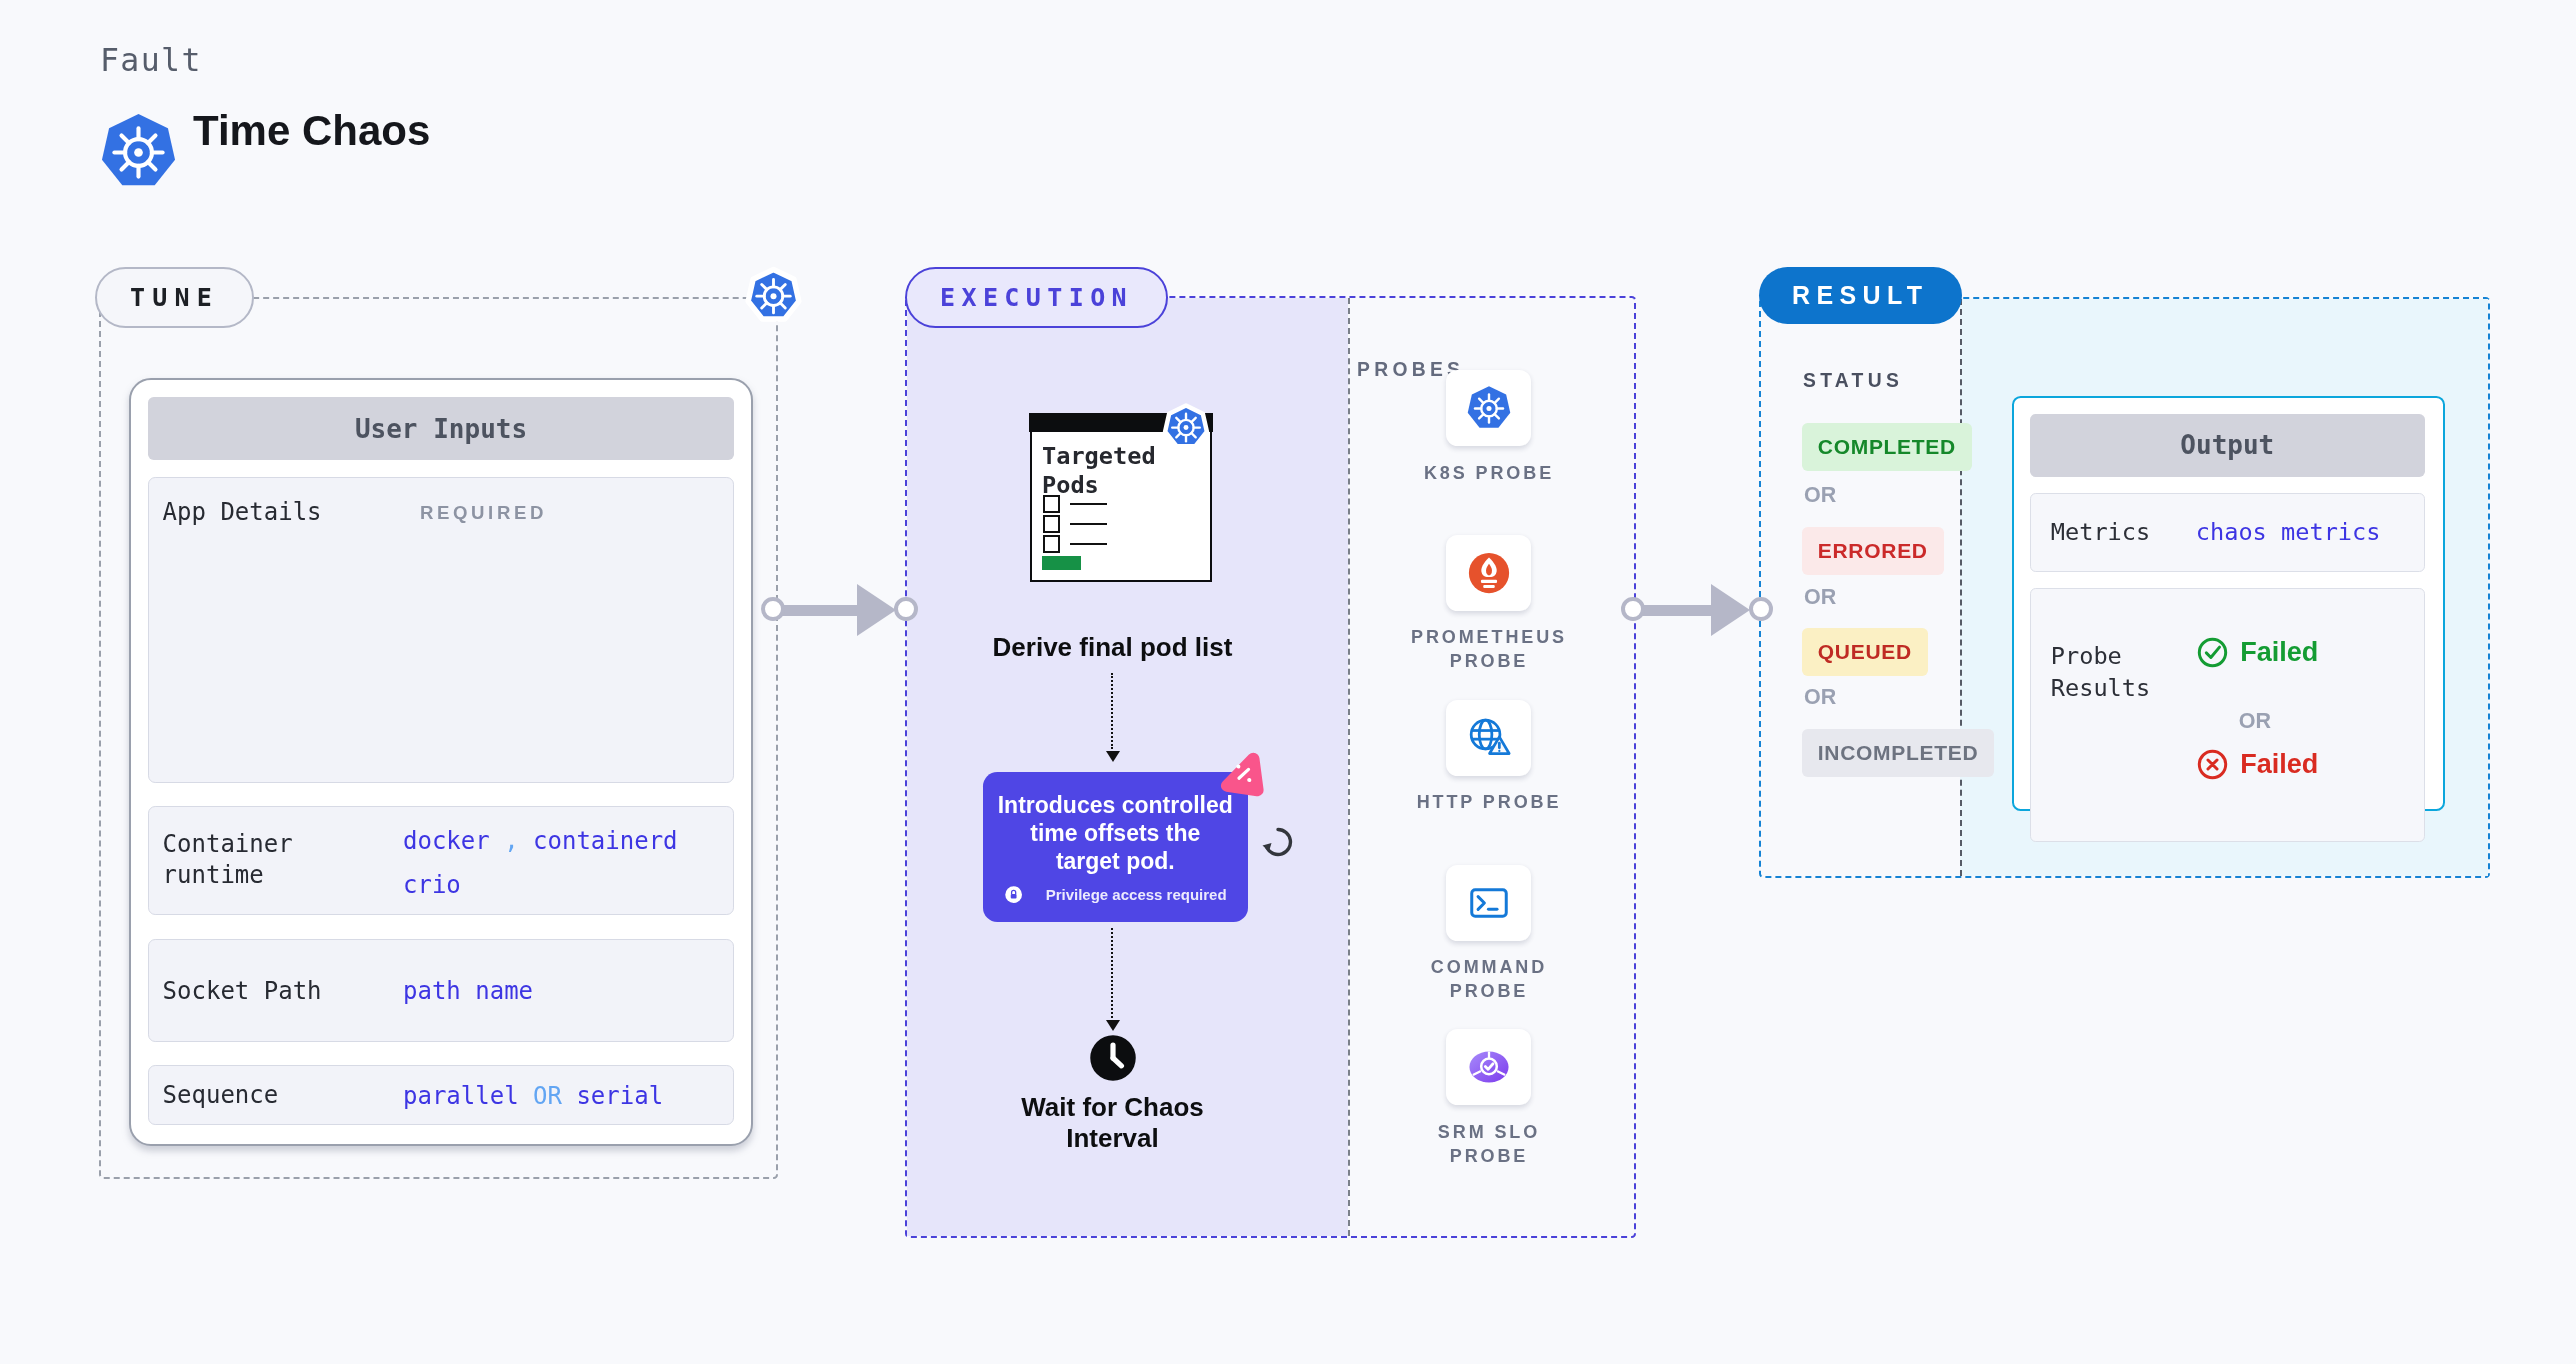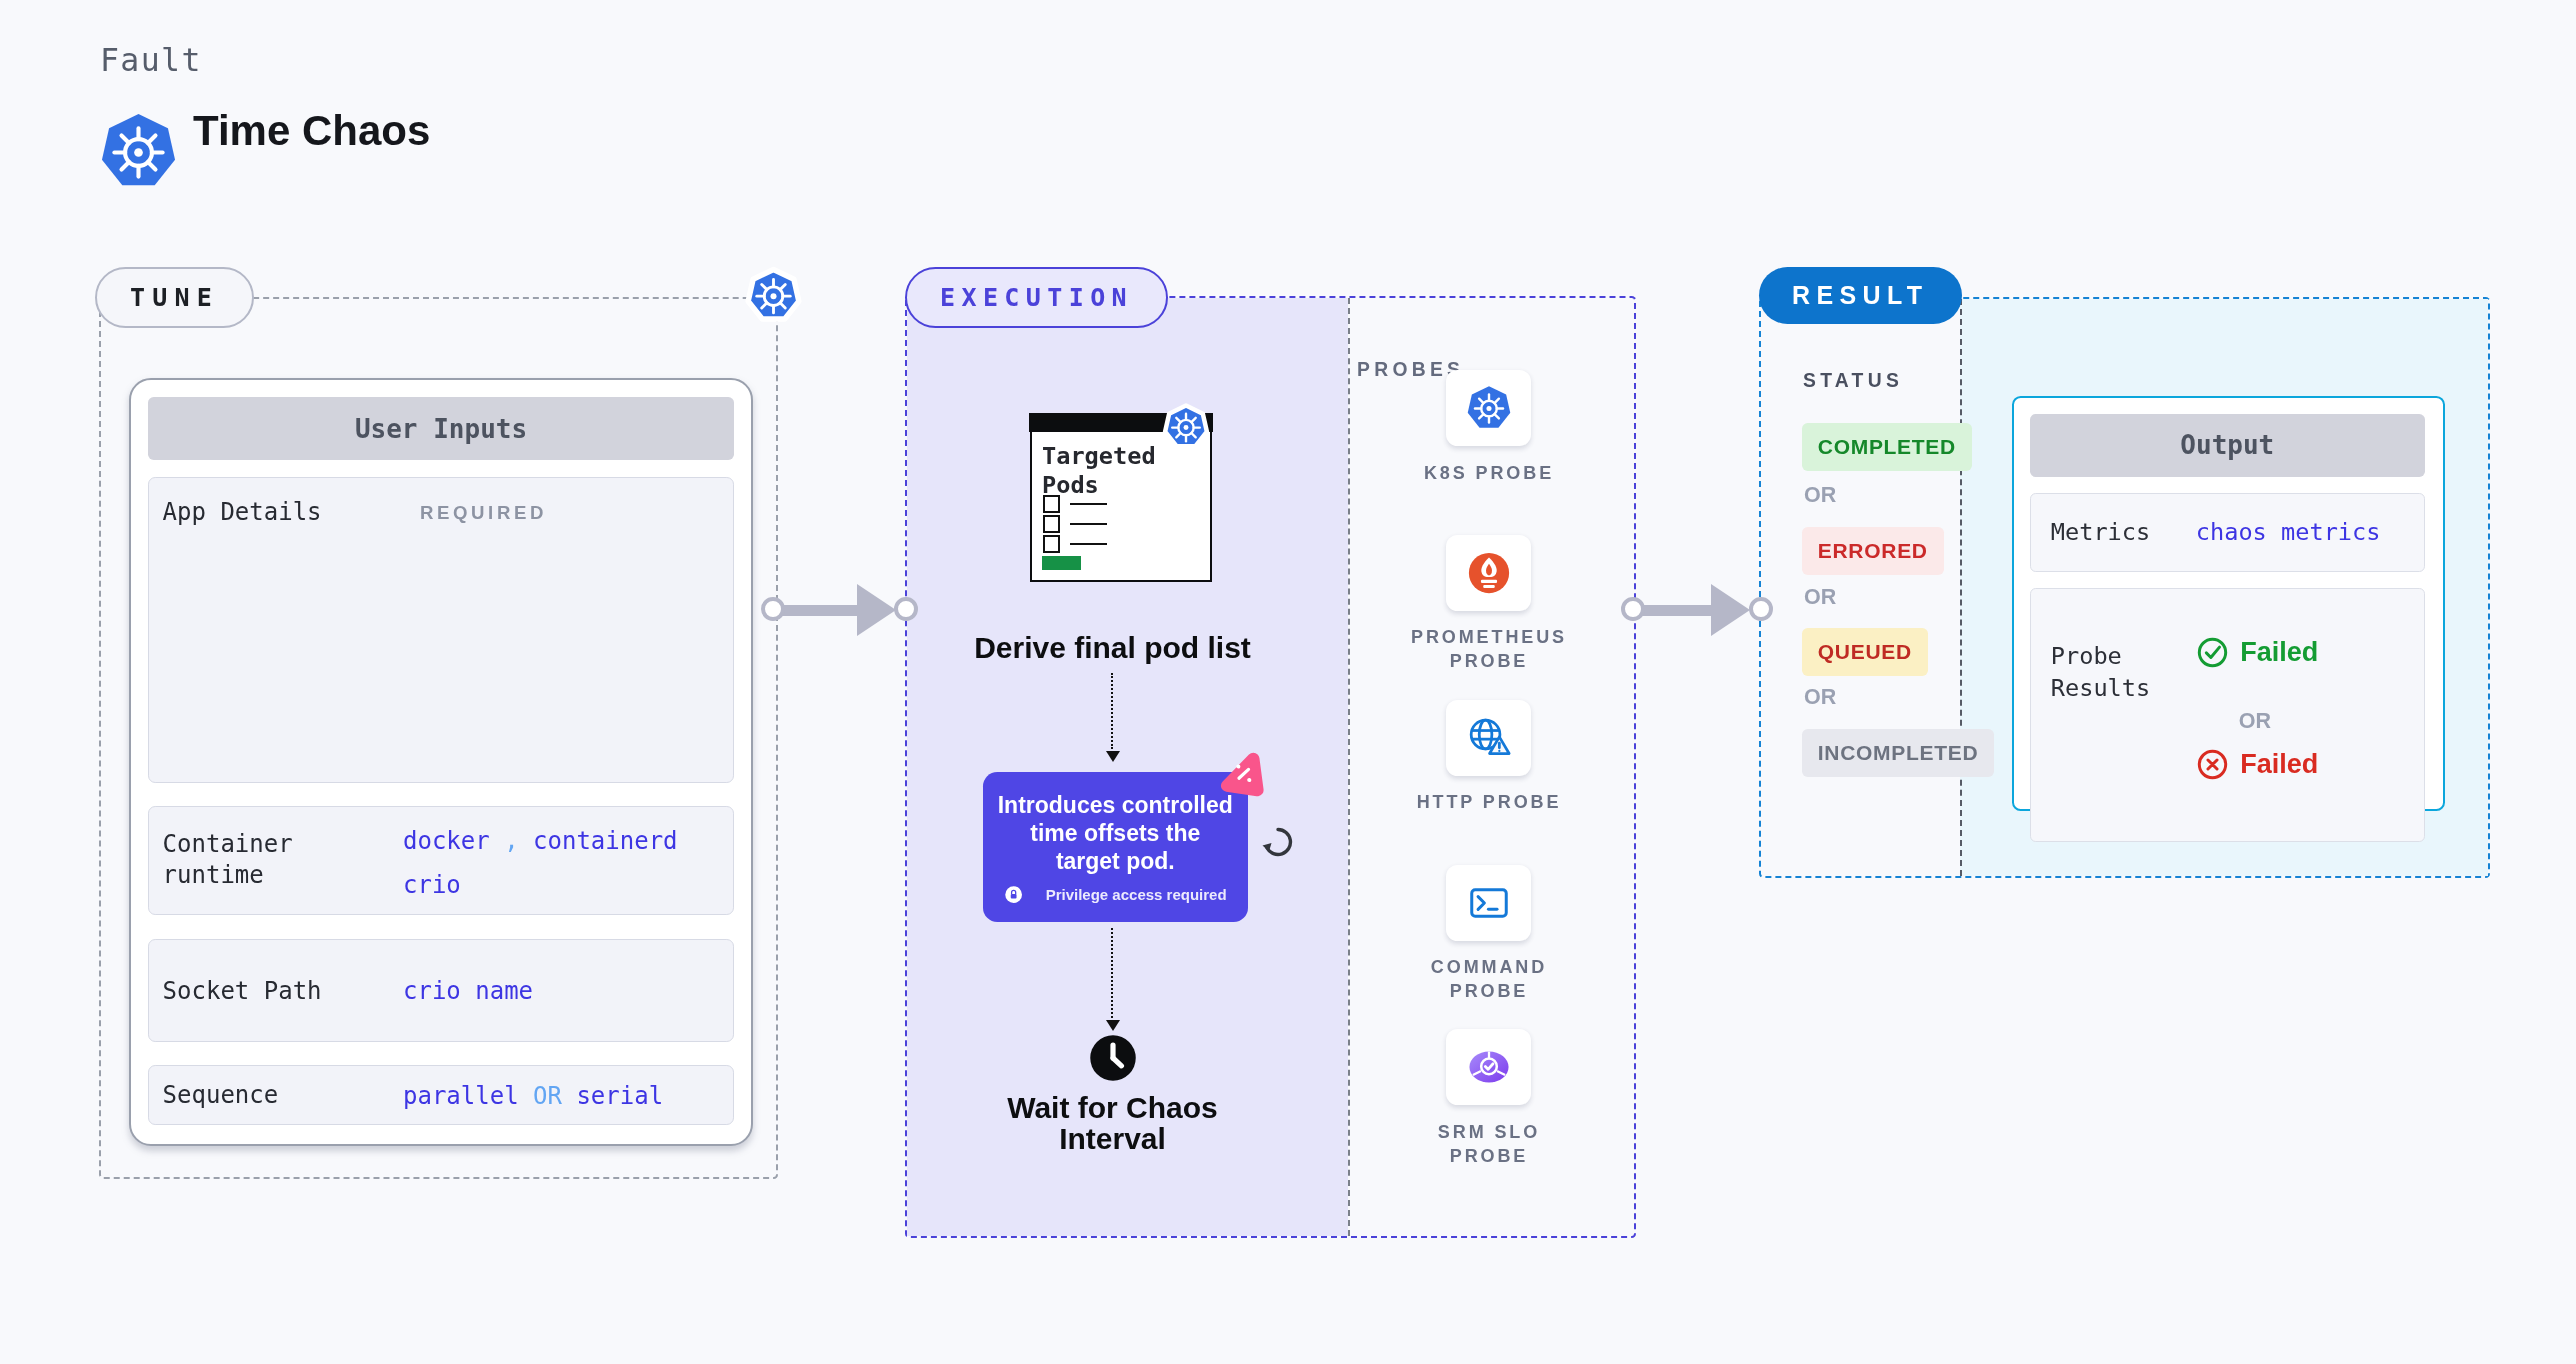--- a/index.html
+++ b/index.html
@@ -55,21 +55,21 @@
 
   
   .tp-card{left:1030px;top:414px;width:182px;height:168px;background:#fff;border:2.9px solid #0c0d0f;box-sizing:border-box;z-index:2;}
   .tp-head{position:absolute;left:-2.9px;top:-2.9px;right:-2.9px;height:19.3px;background:#0c0d0f;}
   .tp-title{position:absolute;left:10px;top:26px;font-size:23.6px;font-weight:700;color:#26282e;line-height:29px;}
   .tp-row{position:absolute;left:10.7px;display:flex;align-items:center;}
   .tp-box{width:13.6px;height:13.6px;border:2.1px solid #111;background:#fff;}
   .tp-line{width:37px;height:2.1px;background:#111;margin-left:9.3px;}
   .tp-bar{position:absolute;left:10px;top:140px;width:39px;height:14.3px;background:#169146;}
   .k8s-badge{z-index:3;}
-  .step-label{font-size:30px;font-weight:700;color:#0d0e10;text-align:center;line-height:31px;z-index:2;}
+  .step-label{font-size:26px;font-weight:700;color:#0d0e10;text-align:center;line-height:31px;z-index:2;}
   .dotted{position:absolute;border-left:2.9px dotted #111;width:0;z-index:1;}
   .dot-head{position:absolute;width:0;height:0;border-left:7.2px solid transparent;
             border-right:7.2px solid transparent;border-top:11.5px solid #111;z-index:1;}
   .tooltip{left:983px;top:772px;width:265px;height:150px;background:#4f46e5;border-radius:14.3px;z-index:2;}
   .tooltip-text{position:absolute;left:14.3px;top:18.6px;width:236px;font-size:23px;line-height:28px;
                 font-weight:700;color:#fff;text-align:center;}
   .tooltip-note{position:absolute;left:0;right:0;top:113px;display:flex;align-items:center;
                 justify-content:center;gap:22px;color:#eceafd;font-size:15px;font-weight:600;}
   .pink-badge{left:1216px;top:748px;width:54px;height:54px;transform:rotate(6deg);z-index:3;}
 
@@ -231,21 +231,21 @@
     <div class="ui-row" style="top:426px;height:109px;">
       <div class="row-label mono" style="top:21.5px;width:179px;">Container runtime</div>
       <div class="abs mono bval" style="left:254px;top:20px;">
         <span>docker</span> <span class="lb">,</span> <span>containerd</span>
       </div>
       <div class="abs mono bval" style="left:254px;top:64px;">crio</div>
     </div>
 
     <div class="ui-row" style="top:559px;height:103px;">
       <div class="row-label mono" style="top:36px;">Socket Path</div>
-      <div class="abs mono bval" style="left:254px;top:37px;">crio name</div>
+      <div class="abs mono bval" style="left:254px;top:37px;">path name</div>
     </div>
 
     <div class="ui-row" style="top:685px;height:60px;">
       <div class="row-label mono" style="top:14.3px;">Sequence</div>
       <div class="abs mono bval" style="left:254px;top:15.8px;">
         <span>parallel</span> <span class="lb">OR</span> <span>serial</span>
       </div>
     </div>
   </div>
 

